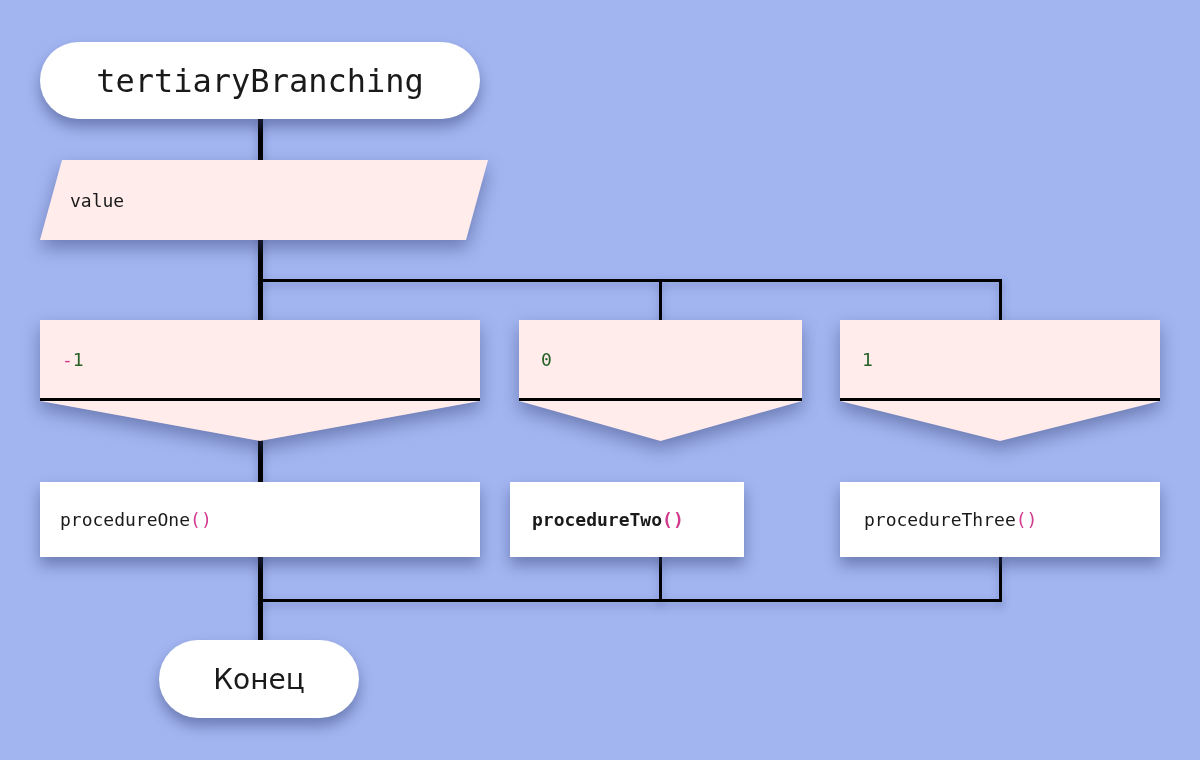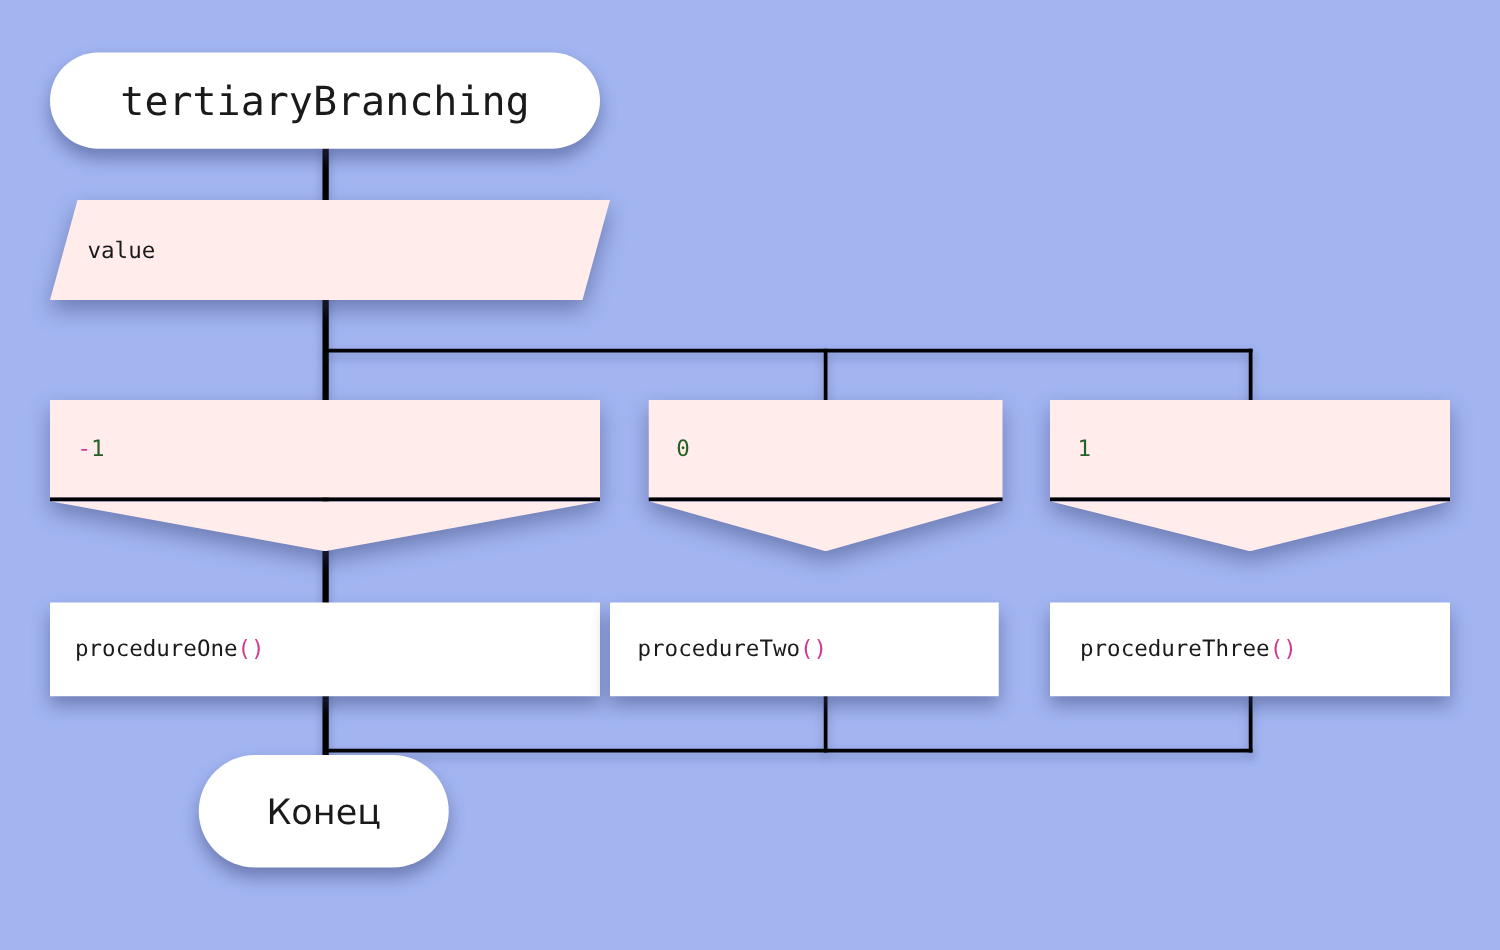--- a/index.html
+++ b/index.html
@@ -119,25 +119,25 @@
       <span class="mono t26"><span class="sign"></span><span class="num">1</span></span>
     </div>
     <div class="underline"></div>
     <div class="tri"></div>
   </div>
 
   <div class="proc" style="left:40px;width:440px;padding-left:20px;">
     <span class="mono t26"><span>procedureOne</span><span class="parens">()</span></span>
   </div>
 
-  <div class="proc" style="left:488px;width:311px;">
+  <div class="proc" style="left:510px;width:234px;font-weight:bold;">
     <span class="mono t26"><span>procedureTwo</span><span class="parens">()</span></span>
   </div>
 
   <div class="proc" style="left:840px;width:320px;padding-left:24px;">
     <span class="mono t26"><span>procedureThree</span><span class="parens">()</span></span>
   </div>
 
-  <div class="pill" style="left:159px;top:604px;width:200px;height:90px;justify-content:center;">
+  <div class="pill" style="left:159px;top:640px;width:200px;height:78px;justify-content:center;">
     <span class="end-label">Конец</span>
   </div>
 
 </div>
 
 </body></html>

